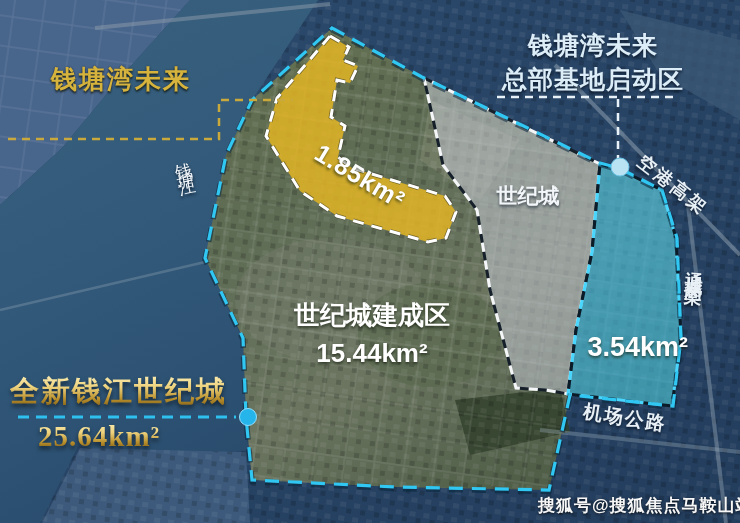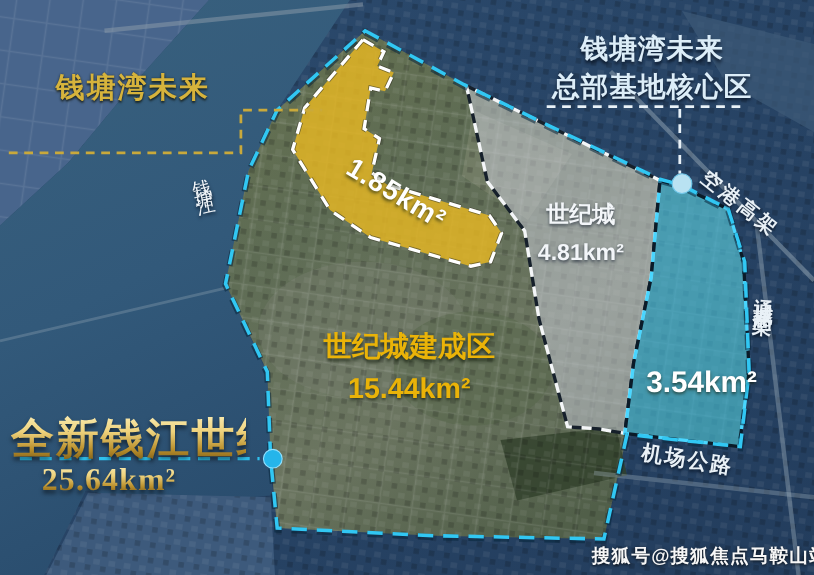--- a/index.html
+++ b/index.html
@@ -22,29 +22,29 @@
 
   .zone-value{font-weight:bold;color:#ffffff;text-shadow:0 2px 3px rgba(20,30,10,.65);}
   .core-value{left:298px;top:162px;width:124px;text-align:center;font-size:25px;
     transform:rotate(31deg);letter-spacing:1px;}
   .startup-value{left:562px;top:332px;width:126px;text-align:right;font-size:27px;}
 
   .east-unit{left:468px;top:179px;width:120px;text-align:center;
     font-size:21px;font-weight:600;line-height:34px;color:#f3f6f9;
     text-shadow:0 2px 3px rgba(20,30,45,.7);}
   .builtup{left:276px;top:296px;width:192px;text-align:center;
-    font-size:26px;font-weight:bold;line-height:38px;color:#eab308;
+    font-size:26px;font-weight:bold;line-height:38px;color:#ffffff;
     text-shadow:0 2px 3px rgba(15,25,10,.7);}
 
   .gold-metal{
     font-family:"Liberation Serif","DejaVu Serif",serif;font-weight:bold;
     background:linear-gradient(180deg,#fdf3c2 0%,#eed27c 38%,#b88e2b 68%,#8a671c 84%,#d2ad4a 100%);
     -webkit-background-clip:text;background-clip:text;color:transparent;
     filter:drop-shadow(0 3px 2px rgba(0,0,0,.55));}
-  .newcity-title{left:10px;top:372px;width:214px;text-align:center;font-size:39px;letter-spacing:2px;}
+  .newcity-title{left:10px;top:372px;width:214px;text-align:center;font-size:29px;letter-spacing:2px;}
   .newcity-value{left:38px;top:420px;width:164px;text-align:left;font-size:29px;letter-spacing:1px;}
 
   .road{color:#e9f1f7;font-weight:bold;text-shadow:0 2px 3px rgba(5,15,30,.8);}
   .river-label{left:170px;top:150px;writing-mode:vertical-rl;font-size:17px;
     letter-spacing:8px;color:#f0f5f9;transform:rotate(-12deg);
     text-shadow:0 2px 3px rgba(5,15,30,.8);}
   .konggang{left:612px;top:173px;width:122px;text-align:center;font-size:18px;
     letter-spacing:3px;transform:rotate(38deg);}
   .tongcheng{left:683px;top:257px;writing-mode:vertical-rl;font-size:18px;
     letter-spacing:5px;transform:rotate(4deg);font-weight:bold;}
@@ -134,30 +134,29 @@
     <circle cx="620" cy="167" r="9" fill="#b9e2f2" stroke="#6fc6e8" stroke-width="1"></circle>
     <circle cx="248" cy="417" r="8.5" fill="#25b5ea" stroke="#8fe0ff" stroke-width="1"></circle>
   </svg>
 
   <div class="lbl core-title">
     <div>钱塘湾未来</div>
   </div>
 
   <div class="lbl startup-title">
     <div>钱塘湾未来</div>
-    <div>总部基地核心区</div>
+    <div>总部基地启动区</div>
   </div>
 
   <div class="lbl river-label">钱塘江</div>
 
   <div class="lbl zone-value core-value">1.85km²</div>
 
   <div class="lbl east-unit">
     <div>世纪城</div>
-    <div>4.81km²</div>
   </div>
 
   <div class="lbl builtup">
     <div>世纪城建成区</div>
     <div>15.44km²</div>
   </div>
 
   <div class="lbl zone-value startup-value">3.54km²</div>
 
   <div class="lbl gold-metal newcity-title">全新钱江世纪城</div>

